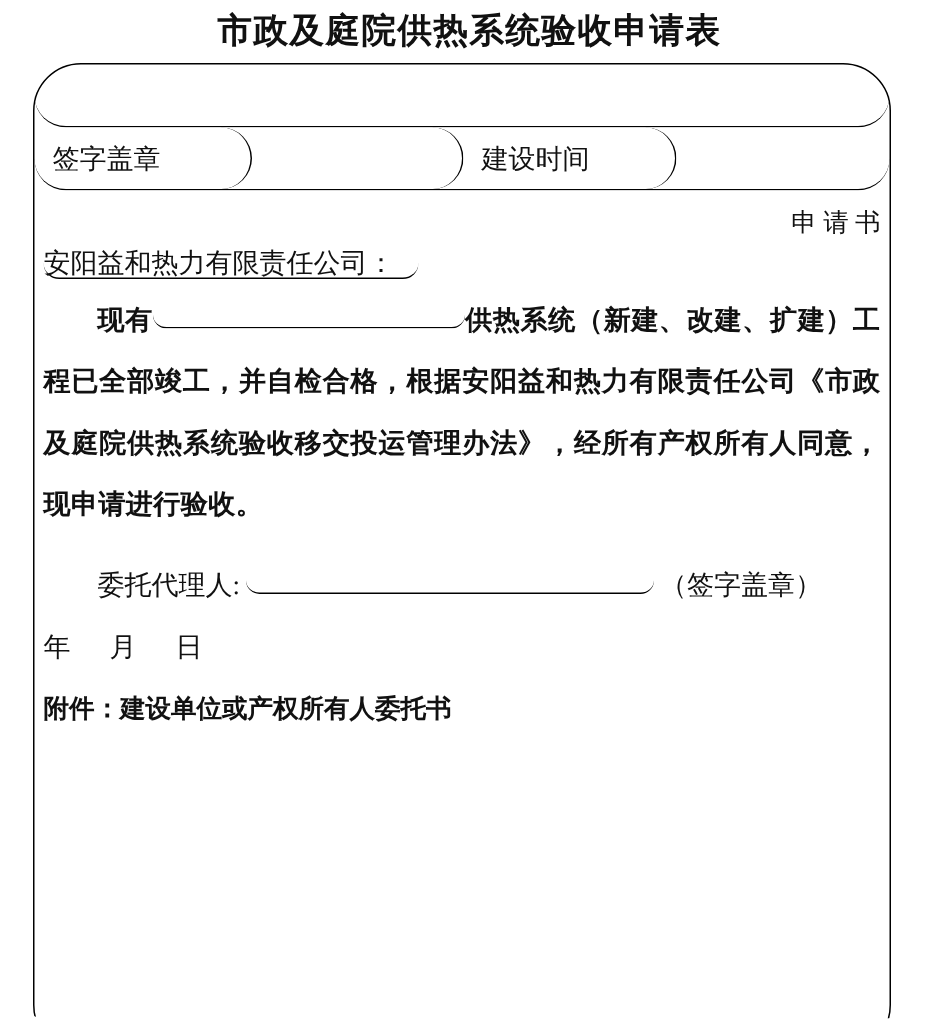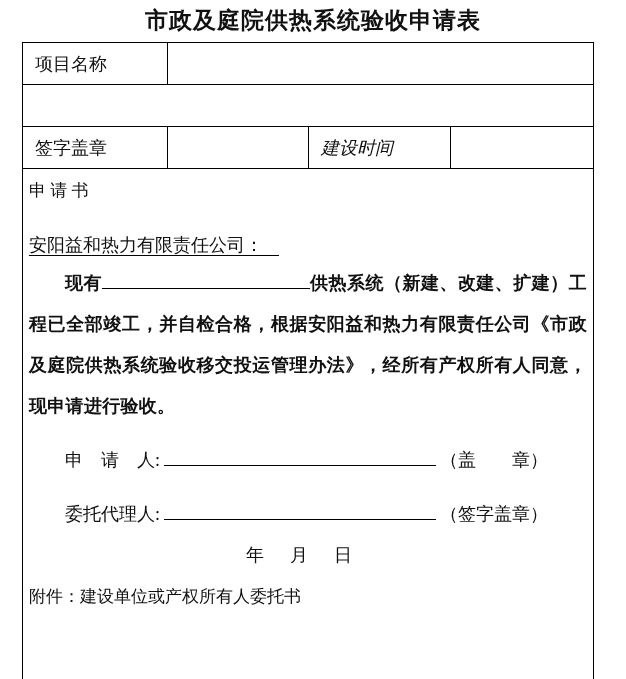--- a/index.html
+++ b/index.html
@@ -1,15 +1,15 @@
 <!DOCTYPE html>
 <html lang="zh"><head>
 <meta charset="utf-8">
 <style>
-  * { box-sizing: border-box; margin: 0; padding: 0; }
+  * { box-sizing: border-box; margin: 0; padding: 0; border-radius: 32px; }
   html, body { background: #ffffff; }
   .sheet {
     position: relative;
     width: 626px;
     height: 679px;
     overflow: hidden;
     background: #ffffff;
     color: #111111;
     font-family: "Liberation Serif", "DejaVu Serif", serif;
   }
@@ -37,34 +37,34 @@
   }
   .cell {
     display: flex;
     align-items: center;
     padding-left: 12px;
     font-size: 18px;
   }
   .br { border-right: 1px solid #000000; }
   .w-lbl1 { width: 145px; }
   .w-val1 { width: 141px; }
-  .w-lbl2 { width: 142px; font-style: italic; }
+  .w-lbl2 { width: 142px; }
   .grow { flex: 1; }
   .bigcell {
     padding: 0 6px;
     font-size: 18px;
     line-height: 22px;
   }
   .heading {
     margin-top: 12px;
-    text-align: left;
+    text-align: right;
     font-size: 17px;
     line-height: 20px;
   }
-  .addressee-row { margin-top: 32px; line-height: 24px; }
+  .addressee-row { margin-top: 4px; line-height: 24px; }
   .u {
     border-bottom: 1px solid #000000;
     padding-right: 16px;
   }
   .body {
     margin-top: 6px;
     line-height: 41px;
     text-align: justify;
     text-indent: 2em;
     letter-spacing: 0.3px;
@@ -78,44 +78,40 @@
   .blank-body { width: 208px; }
   .blank-sign { width: 272px; margin: 0 4px; }
   .closing { margin-top: 10px; line-height: 22px; text-indent: 2em; }
   .contact-row { margin-top: 24px; line-height: 22px; text-indent: 2em; }
   .contact-person { display: inline-block; width: 240px; }
   .sign-row { margin-top: 20px; line-height: 26px; text-indent: 2em; }
   .sign-row + .sign-row { margin-top: 28px; }
   .date-row {
     margin-top: 16px;
     line-height: 24px;
-    text-align: center;
+    text-align: left;
     padding-right: 14px;
     letter-spacing: 4px;
   }
   .attachment {
     margin-top: 18px;
     line-height: 24px;
-    font-weight: normal;
+    font-weight: bold;
     font-size: 17px;
   }
 </style>
 </head>
 <body>
 
 <div class="sheet">
 
   <div class="title">市政及庭院供热系统验收申请表</div>
 
   <div class="form">
 
-    <div class="row">
-      <div class="cell br w-lbl1">项目名称</div>
-      <div class="cell grow"></div>
-    </div>
 
     <div class="row">
       <div class="cell grow"></div>
     </div>
 
     <div class="row">
       <div class="cell br w-lbl1">签字盖章</div>
       <div class="cell br w-val1"></div>
       <div class="cell br w-lbl2">建设时间</div>
       <div class="cell grow"></div>
@@ -124,21 +120,20 @@
     <div class="bigcell">
 
       <div class="heading">申 请 书</div>
 
       <div class="addressee-row"><span class="u">安阳益和热力有限责任公司：</span></div>
 
       <p class="body"><span>现有</span><span class="blank blank-body"></span><span>供热系统（新建、改建、扩建）工程已全部竣工，并自检合格，根据安阳益和热力有限责任公司《市政及庭院供热系统验收移交投运管理办法》，经所有产权所有人同意，现申请进行验收。</span></p>
 
 
 
-      <p class="sign-row"><span>申　请　人:</span><span class="blank blank-sign"></span><span>（盖　　章）</span></p>
 
       <p class="sign-row"><span>委托代理人:</span><span class="blank blank-sign"></span><span>（签字盖章）</span></p>
 
       <p class="date-row">年　月　日</p>
 
       <p class="attachment">附件：建设单位或产权所有人委托书</p>
 
     </div>
   </div>
 </div>

